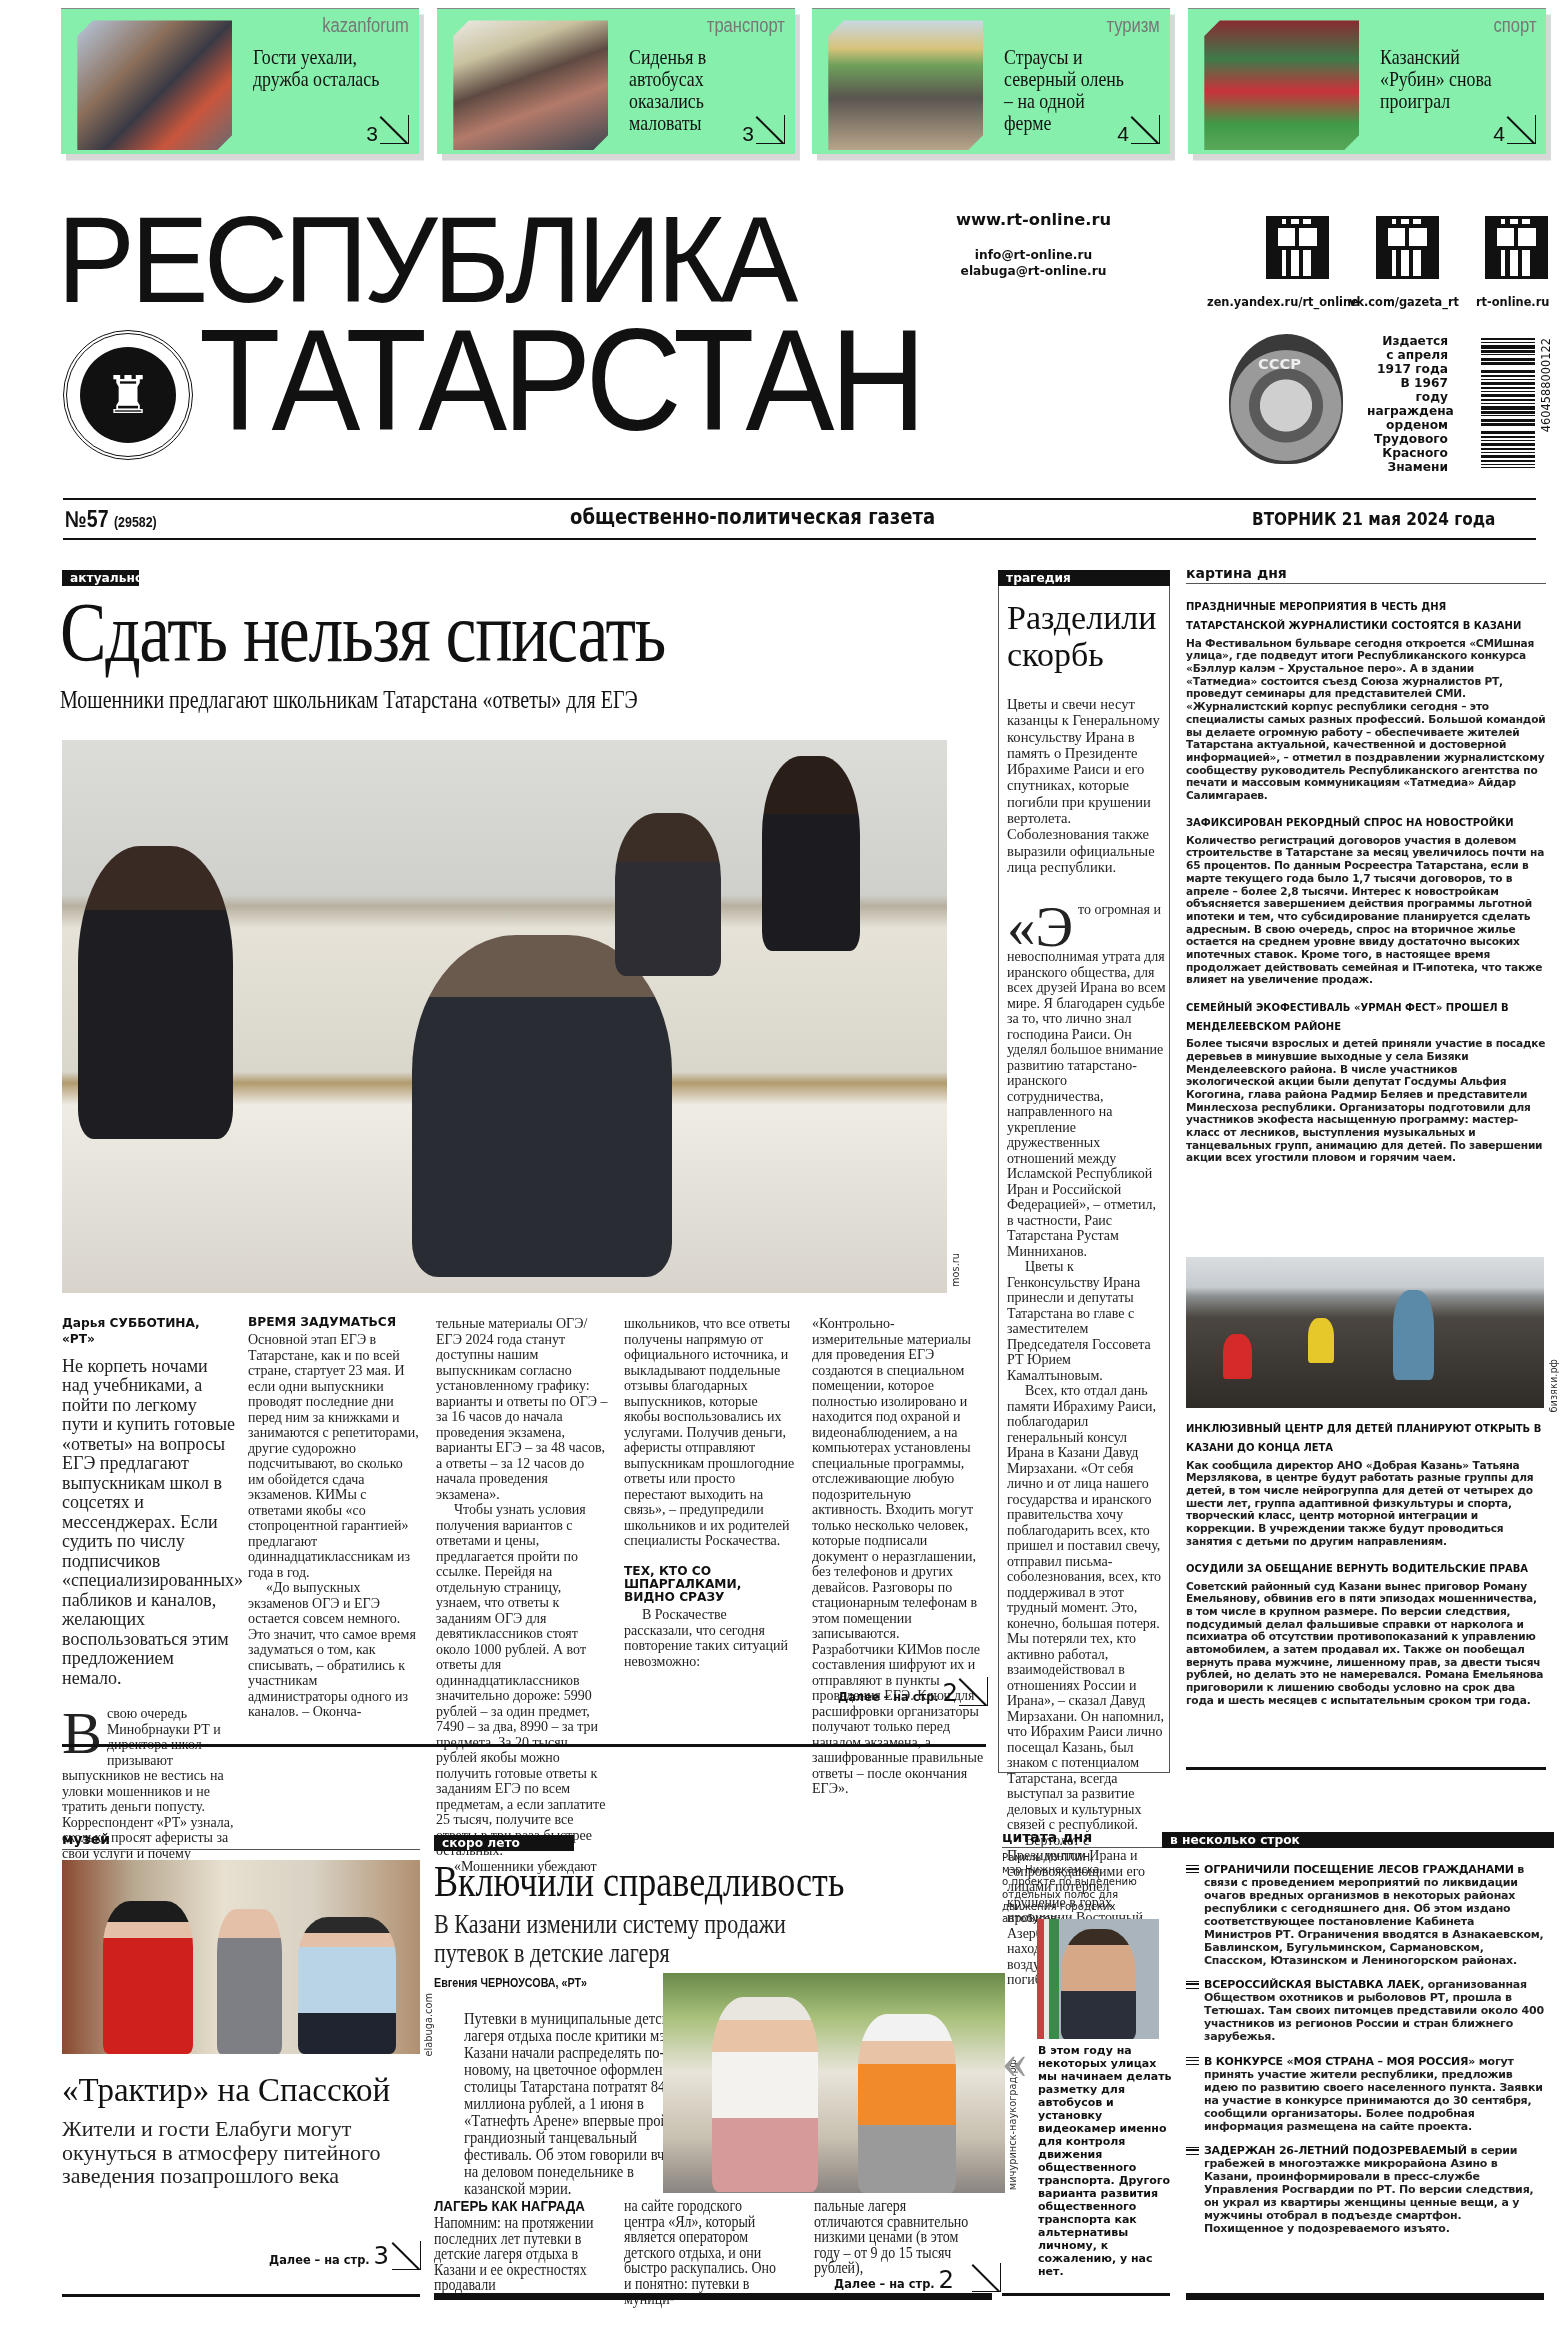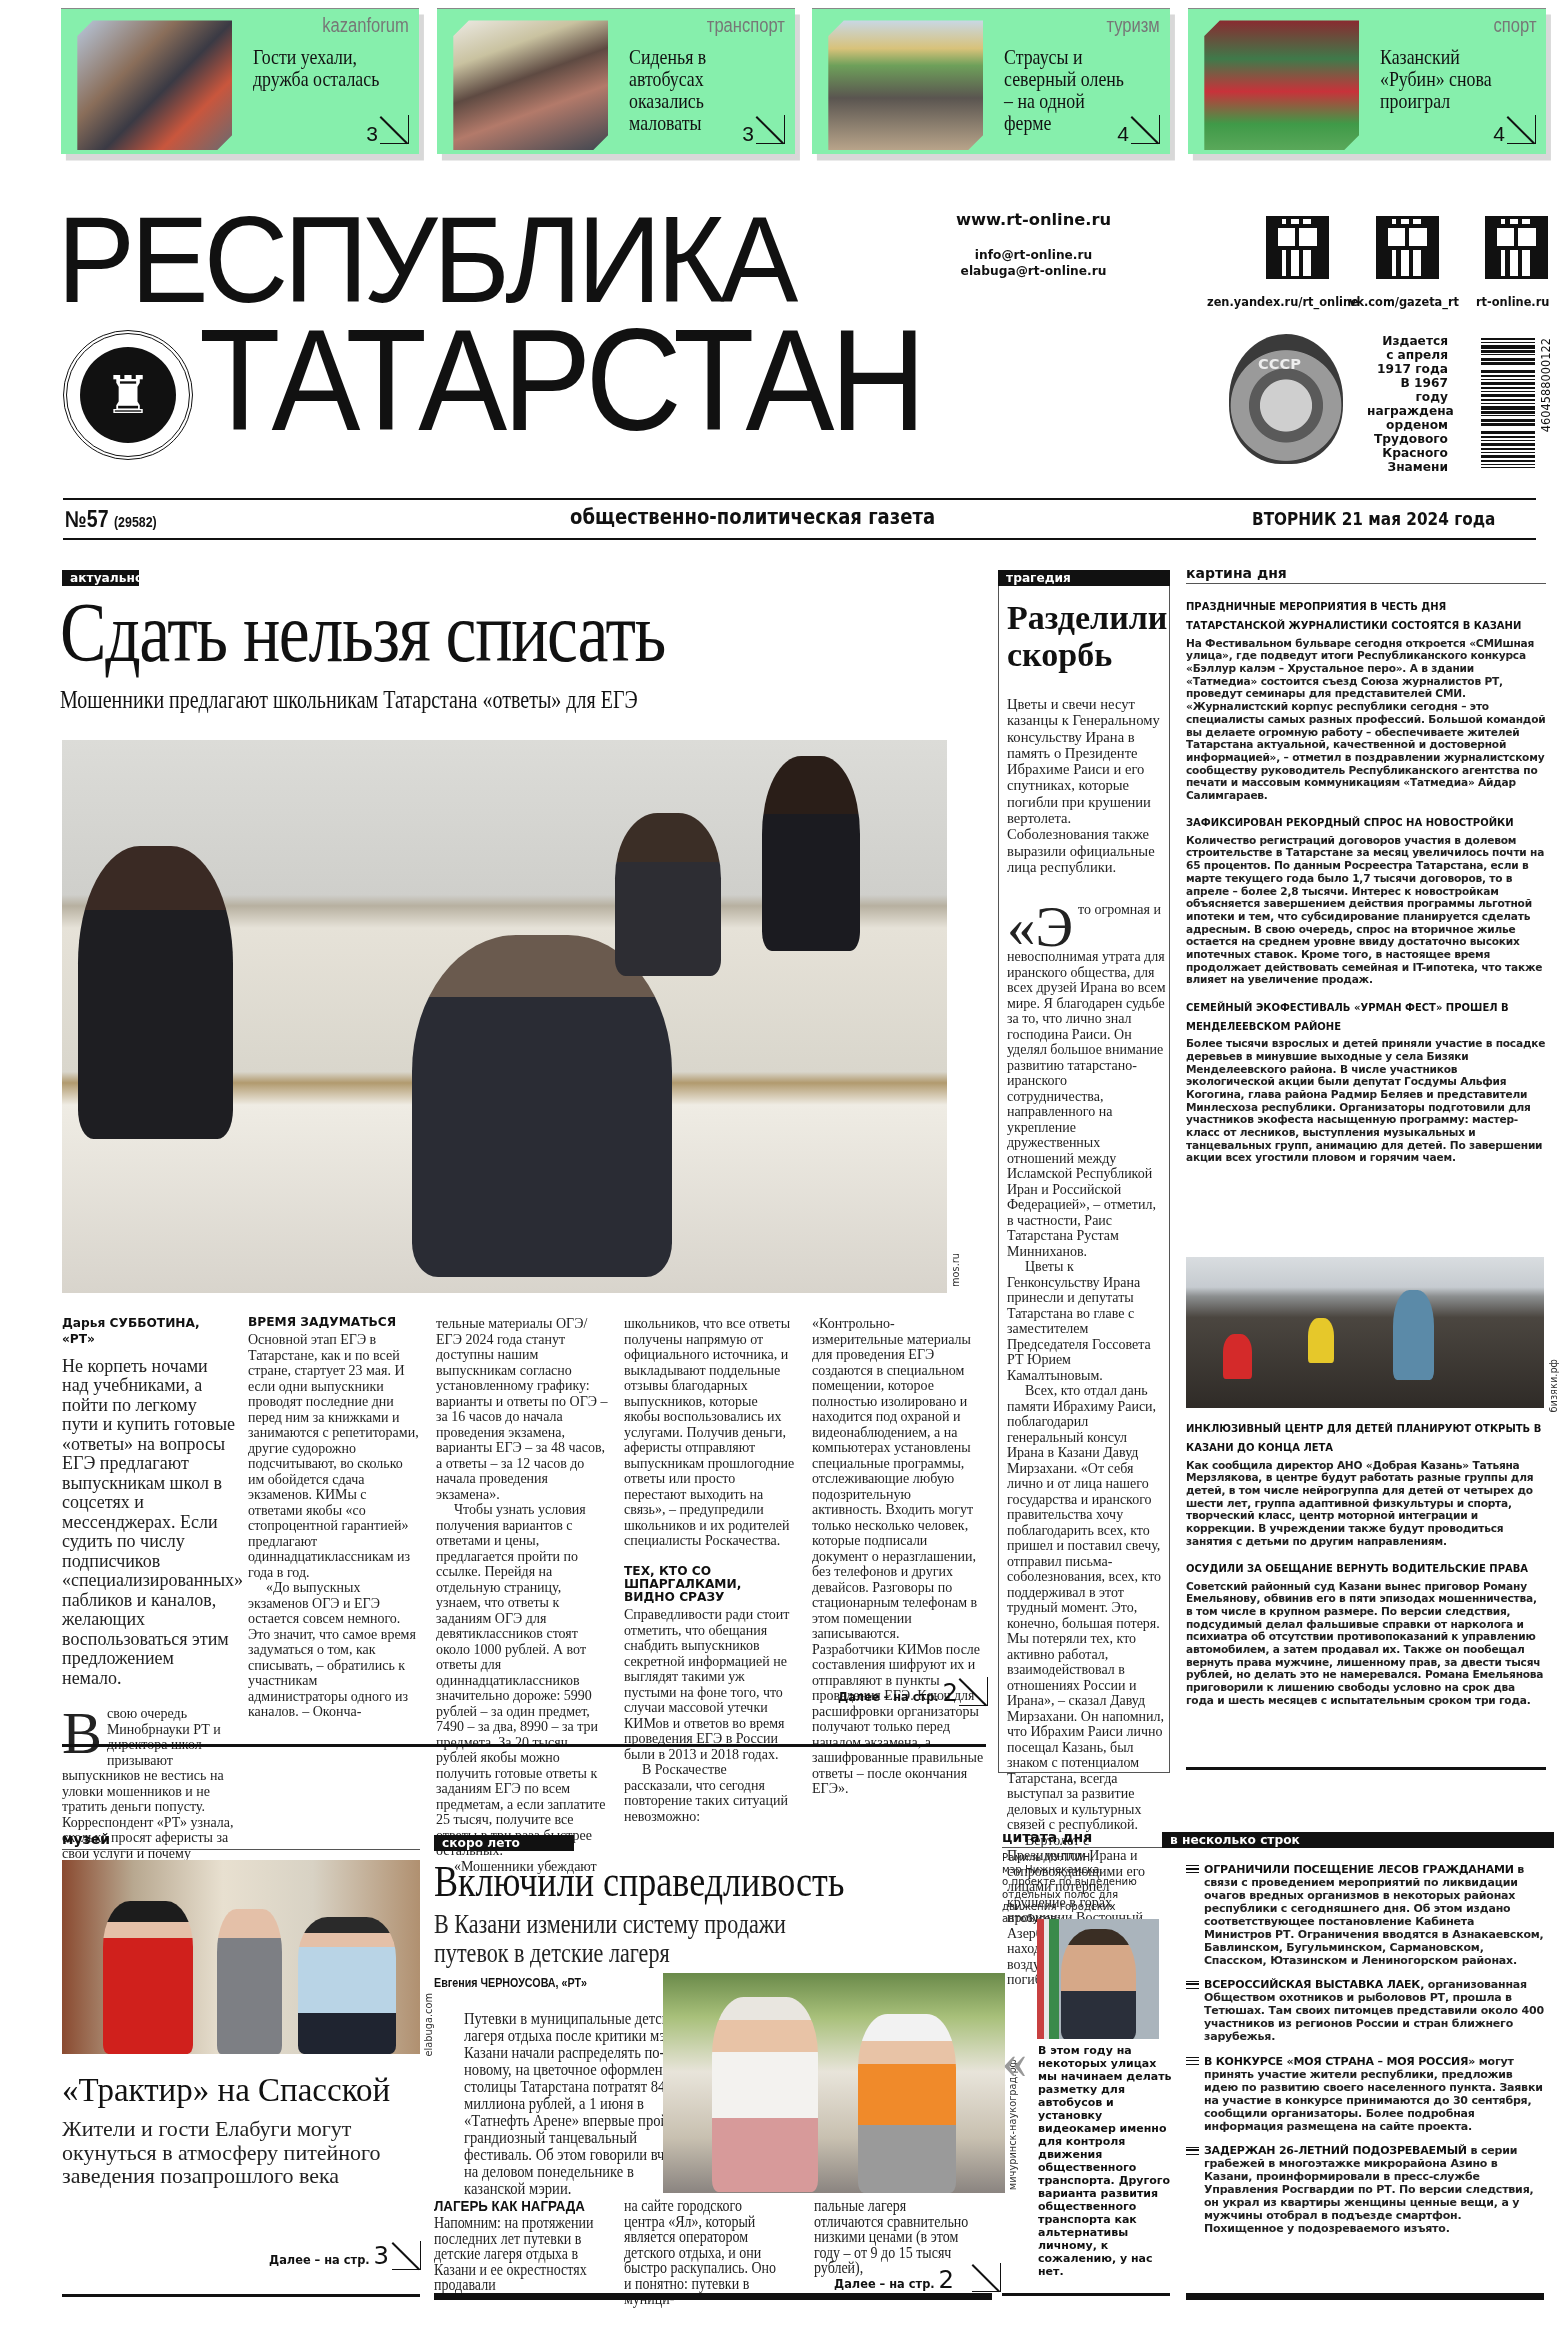--- a/index.html
+++ b/index.html
@@ -184,33 +184,32 @@
   <p class="ind">«До выпускных экзаменов ОГЭ и ЕГЭ остается совсем немного. Это значит, что самое время задуматься о том, как списывать, – обратились к участникам администраторы одного из каналов. – Оконча-</p>
 </div>
 <div class="col" style="left:436px;top:1316px;width:172px;">
   <p>тельные материалы ОГЭ/ЕГЭ 2024 года станут доступны нашим выпускникам согласно установленному графику: варианты и ответы по ОГЭ – за 16 часов до начала проведения экзамена, варианты ЕГЭ – за 48 часов, а ответы – за 12 часов до начала проведения экзамена».</p>
   <p class="ind">Чтобы узнать условия получения вариантов с ответами и цены, предлагается пройти по ссылке. Перейдя на отдельную страницу, узнаем, что ответы к заданиям ОГЭ для девятиклассников стоят около 1000 рублей. А вот ответы для одиннадцатиклассников значительно дороже: 5990 рублей – за один предмет, 7490 – за два, 8990 – за три предмета. За 20 тысяч рублей якобы можно получить готовые ответы к заданиям ЕГЭ по всем предметам, а если заплатите 25 тысяч, получите все ответы в три раза быстрее остальных.</p>
   <p class="ind">«Мошенники убеждают</p>
 </div>
 <div class="col" style="left:624px;top:1316px;width:172px;">
   <p>школьников, что все ответы получены напрямую от официального источника, и выкладывают поддельные отзывы благодарных выпускников, которые якобы воспользовались их услугами. Получив деньги, аферисты отправляют выпускникам прошлогодние ответы или просто перестают выходить на связь», – предупредили школьников и их родителей специалисты Роскачества.</p>
   <h4 style="margin-top:16.3px">ТЕХ, КТО СО ШПАРГАЛКАМИ, ВИДНО СРАЗУ</h4>
-  <p>Справедливости ради стоит отметить, что обещания снабдить выпускников секретной информацией не выглядят такими уж пустыми на фоне того, что случаи массовой утечки КИМов и ответов во время проведения ЕГЭ в России были в 2013 и 2018 годах.</p>
   <p class="ind">В Роскачестве рассказали, что сегодня повторение таких ситуаций невозможно:</p>
 </div>
 <div class="col" style="left:812px;top:1316px;width:172px;">
   <p>«Контрольно-измерительные материалы для проведения ЕГЭ создаются в специальном помещении, которое полностью изолировано и находится под охраной и видеонаблюдением, а на компьютерах установлены специальные программы, отслеживающие любую подозрительную активность. Входить могут только несколько человек, которые подписали документ о неразглашении, без телефонов и других девайсов. Разговоры по стационарным телефонам в этом помещении записываются. Разработчики КИМов после составления шифруют их и отправляют в пункты проведения ЕГЭ. Ключ для расшифровки организаторы получают только перед началом экзамена, а зашифрованные правильные ответы – после окончания ЕГЭ».</p>
 </div>
 <div class="further" style="left:838px;top:1678px"><span>Далее – на стр.</span> <b>2</b></div>
 <span class="arrow" style="left:960px;top:1678px"></span>
 <div class="rule" style="left:62px;top:1744px;width:924px;height:3.3px"></div>
 
 <div class="boxed" style="left:998px;top:570px;width:172px;height:1203px"></div>
 <div class="rubric" style="left:998px;top:570px;width:172px;">трагедия</div>
-<div class="abs serif" style="left:1007px;top:599px;width:159px;font-size:34px;line-height:37px;font-weight:bold;">Разделили скорбь</div>
+<div class="abs serif" style="left:1007px;top:599px;width:159px;font-size:34px;line-height:37px;">Разделили скорбь</div>
 <div class="col" style="left:1007px;top:696px;width:159px;font-size:14.6px;line-height:16.3px;">Цветы и свечи несут казанцы к Генеральному консульству Ирана в память о Президенте Ибрахиме Раиси и его спутниках, которые погибли при крушении вертолета. Соболезнования также выразили официальные лица республики.</div>
 <div class="col" style="left:1007px;top:902px;width:159px;font-size:14px;line-height:15.5px;">
   <p><span class="dropcap" style="font-size:57px;line-height:44px;"><span>«</span><span>Э</span></span><span>то огромная и невосполнимая утрата для иранского общества, для всех друзей Ирана во всем мире. Я благодарен судьбе за то, что лично знал господина Раиси. Он уделял большое внимание развитию татарстано-иранского сотрудничества, направленного на укрепление дружественных отношений между Исламской Республикой Иран и Российской Федерацией», – отметил, в частности, Раис Татарстана Рустам Минниханов.</span></p>
   <p class="ind">Цветы к Генконсульству Ирана принесли и депутаты Татарстана во главе с заместителем Председателя Госсовета РТ Юрием Камалтыновым.</p>
   <p class="ind">Всех, кто отдал дань памяти Ибрахиму Раиси, поблагодарил генеральный консул Ирана в Казани Давуд Мирзахани. «От себя лично и от лица нашего государства и иранского правительства хочу поблагодарить всех, кто пришел и поставил свечу, отправил письма-соболезнования, всех, кто поддерживал в этот трудный момент. Это, конечно, большая потеря. Мы потеряли тех, кто активно работал, взаимодействовал в отношениях России и Ирана», – сказал Давуд Мирзахани. Он напомнил, что Ибрахим Раиси лично посещал Казань, был знаком с потенциалом Татарстана, всегда выступал за развитие деловых и культурных связей с республикой.</p>
   <p class="ind">Вертолет с Президентом Ирана и сопровождающими его лицами потерпел крушение в горах провинции Восточный Азербайджан 19 мая. Все находившиеся на борту воздушного судна погибли.</p>
 </div>
 
 <div class="rubric-line" style="left:1186px;top:565px;width:360px;">картина дня</div>
 <div class="abs side" style="left:1186px;top:597px;width:360px;">

